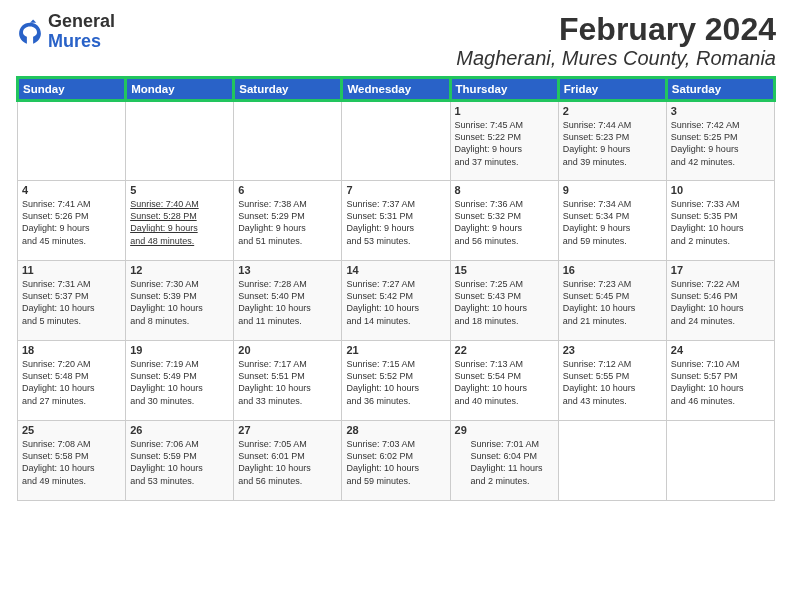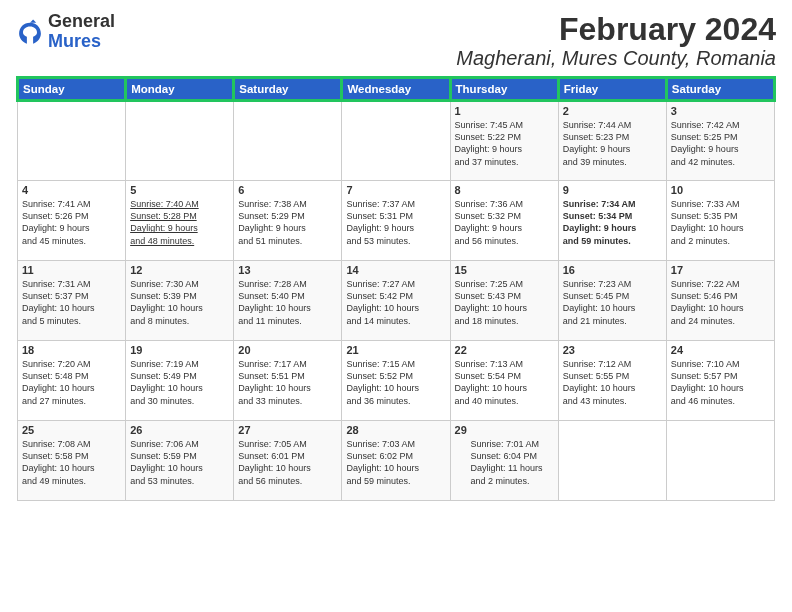--- a/index.html
+++ b/index.html
@@ -188,21 +188,21 @@
           </td>
           <td>
             <span class="day-num">8</span>
             <div class="day-info" style="white-space: pre-line;">Sunrise: 7:36 AM
 Sunset: 5:32 PM
 Daylight: 9 hours
 and 56 minutes.</div>
           </td>
           <td>
             <span class="day-num">9</span>
-            <div class="day-info" style="white-space: pre-line; font-weight: bold;">Sunrise: 7:34 AM
+            <div class="day-info" style="white-space: pre-line;">Sunrise: 7:34 AM
 Sunset: 5:34 PM
 Daylight: 9 hours
 and 59 minutes.</div>
           </td>
           <td>
             <span class="day-num">10</span>
             <div class="day-info" style="white-space: pre-line;">Sunrise: 7:33 AM
 Sunset: 5:35 PM
 Daylight: 10 hours
 and 2 minutes.</div>

